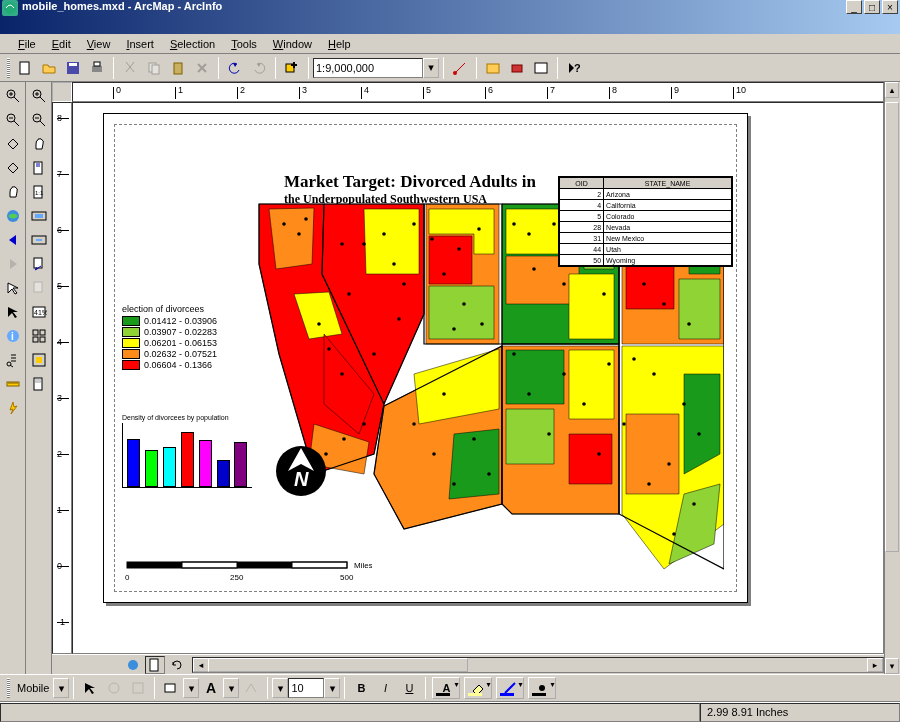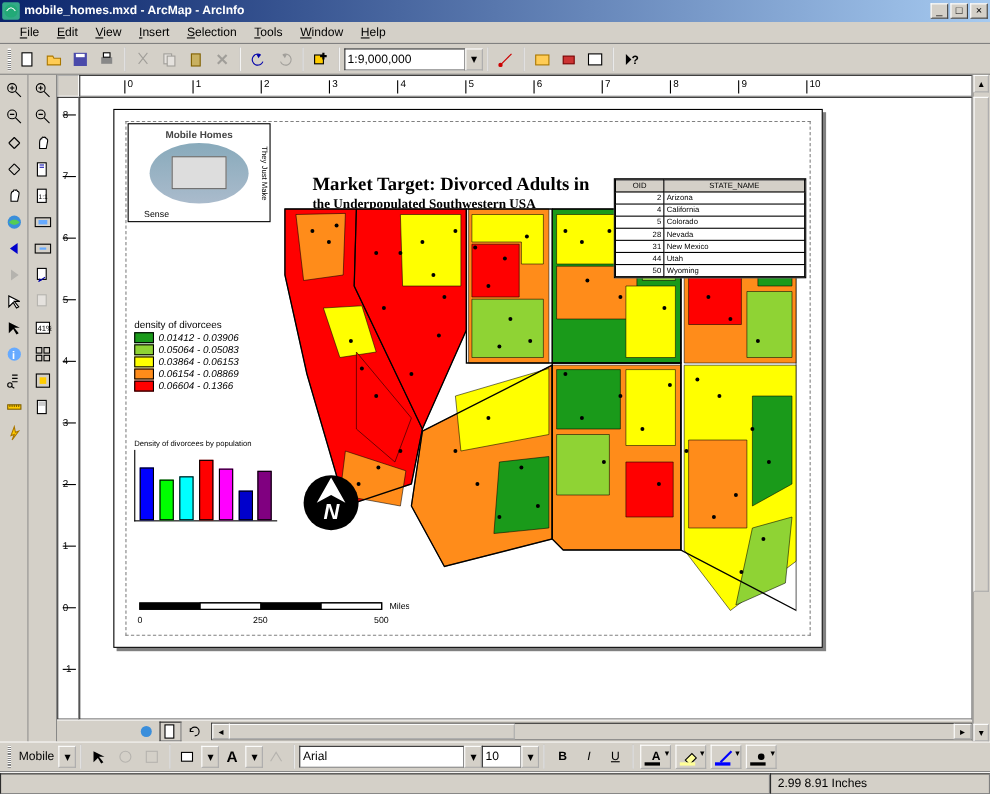--- a/index.html
+++ b/index.html
@@ -1,20 +1,20 @@
 <!DOCTYPE html>
 <html><head>
 <meta charset="utf-8">
 <style>
   * { box-sizing: border-box; }
   html, body { margin:0; padding:0; font-family: Tahoma, Arial, sans-serif; font-size:11px; color:#000; }
   body { width:900px; height:722px; background:#d4d0c8; overflow:hidden; display:flex; flex-direction:column; }
 
   
-  .titlebar { height:20px; background:linear-gradient(to right,#0a246a,#a6caf0); display:flex; align-items:center; padding:0 2px; color:#fff; }
+  .titlebar { height:34px; background:linear-gradient(to right,#0a246a,#a6caf0); display:flex; align-items:flex-start; padding:0 2px; color:#fff; }
   .titlebar .app-icon { width:16px; height:16px; background:#3a8; border-radius:2px; margin-right:4px; display:flex;align-items:center;justify-content:center; }
   .titlebar .title { font-weight:bold; font-size:11px; flex:1; }
   .titlebar .winbtn { width:16px; height:14px; background:#d4d0c8; border:1px solid #fff; border-right-color:#404040; border-bottom-color:#404040; margin-left:2px; display:flex; align-items:center; justify-content:center; font-size:10px; color:#000; font-family:Arial; }
   .menubar { height:20px; background:#d4d0c8; display:flex; align-items:center; padding-left:10px; border-bottom:1px solid #808080; }
   .menubar span { padding:2px 8px; cursor:default; }
   .menubar span u { text-decoration:underline; }
 
   
   .toolbar { height:28px; background:#d4d0c8; display:flex; align-items:center; border-bottom:1px solid #808080; padding:0 4px; }
   .grip { width:3px; height:20px; background:repeating-linear-gradient(to bottom,#fff 0,#fff 1px,#808080 1px,#808080 2px); margin:0 3px; }
@@ -59,21 +59,21 @@
 
   .map-svg { position:absolute; left:150px; top:60px; width:470px; height:410px; }
 
   .attr-table { position:absolute; right:14px; top:62px; width:175px; background:#fff; border:1px solid #000; font-size:7px; }
   .attr-table table { border-collapse:collapse; width:100%; }
   .attr-table td, .attr-table th { border:1px solid #000; padding:0 2px; height:11px; }
   .attr-table th { background:#d4d0c8; text-align:center; font-weight:normal; }
 
   .legend { position:absolute; left:18px; top:190px; width:130px; font-size:9px; }
   .legend .lg-title { margin-bottom:2px; }
-  .legend .row { display:flex; align-items:center; margin:1px 0;font-style:italic; }
+  .legend .row { display:flex; align-items:center; margin:1px 0; }
   .legend .sw { width:18px; height:10px; border:1px solid #000; margin-right:4px; }
 
   .chart-box { position:absolute; left:18px; top:300px; width:130px; height:90px; font-size:7px; }
   .chart-title { font-size:7px; text-align:left; margin-bottom:2px; }
   .chart-area { height:65px; border-left:1px solid #000; border-bottom:1px solid #000; display:flex; align-items:flex-end; justify-content:space-around; padding:2px 2px 0 2px; }
   .chart-area .bar { width:13px; border:1px solid #000; }
 
   .north-arrow { position:absolute; left:170px; top:330px; width:55px; height:55px; }
 
   .scale-bar { position:absolute; left:18px; bottom:20px; width:250px; height:24px; font-size:8px; }
@@ -448,28 +448,20 @@
           <div class="tick" style="top: 463px;"></div>
           <div class="lbl" style="top: 463px;">0</div>
           <div class="tick" style="top: 519px;"></div>
           <div class="lbl" style="top: 519px;">-1</div>
         </div>
       <div class="canvas-wrap">
 
         <div class="page">
           <div class="page-inner"></div>
 
-          <div class="logo-box">
-            <div class="logo-text-top">Mobile Homes</div>
-            <div class="logo-oval">
-               <div class="logo-house"></div>
-            </div>
-            <div class="logo-text-side">They Just Make</div>
-            <div class="logo-text-bot">Sense</div>
-          </div>
 
           <div class="map-title">
             <div class="l1">Market Target: Divorced Adults in</div>
             <div class="l2">the Underpopulated Southwestern USA</div>
           </div>
 
           <svg class="map-svg" viewBox="0 0 470 410" id="mapsvg">
 
             <g stroke="#000" stroke-width="0.5">
 
@@ -625,37 +617,37 @@
                   </tr>
                   <tr>
                     <td style="text-align:right">50</td>
                     <td style="text-align:left">Wyoming</td>
                   </tr>
                 </tbody>
               </table>
           </div>
 
           <div class="legend">
-            <div class="lg-title">density of divorcees</div>
+            <div class="lg-title">election of divorcees</div>
             <div id="legend-rows">
                 <div class="row">
                   <div class="sw" style="background:#1a9a1a"></div>
                   <span>0.01412 - 0.03906</span>
                 </div>
                 <div class="row">
                   <div class="sw" style="background:#8fd334"></div>
-                  <span>0.05064 - 0.05083</span>
+                  <span>0.03907 - 0.02283</span>
                 </div>
                 <div class="row">
                   <div class="sw" style="background:#ffff00"></div>
-                  <span>0.03864 - 0.06153</span>
+                  <span>0.06201 - 0.06153</span>
                 </div>
                 <div class="row">
                   <div class="sw" style="background:#ff8c1a"></div>
-                  <span>0.06154 - 0.08869</span>
+                  <span>0.02632 - 0.07521</span>
                 </div>
                 <div class="row">
                   <div class="sw" style="background:#ff0000"></div>
                   <span>0.06604 - 0.1366</span>
                 </div>
               </div>
           </div>
 
           <div class="chart-box">
             <div class="chart-title">Density of divorcees by population</div>
@@ -760,21 +752,20 @@
         <text x="3" y="13" font-size="14" font-weight="bold">A</text>
       </svg>
     </div>
   <div class="dd-btn">▾</div>
   <div class="tb-btn dis">
       <svg viewBox="0 0 16 16">
         <path d="M3 12 L8 4 L13 12" fill="none" stroke="#888"></path>
       </svg>
     </div>
   <div class="tb-sep"></div>
-  <input class="font-sel" value="Arial" style="">
   <div class="dd-btn">▾</div>
   <input class="size-sel" value="10" style="">
   <div class="dd-btn">▾</div>
   <div class="tb-sep"></div>
   <div class="tb-btn">
       <b>B</b>
     </div>
   <div class="tb-btn">
       <i>I</i>
     </div>

